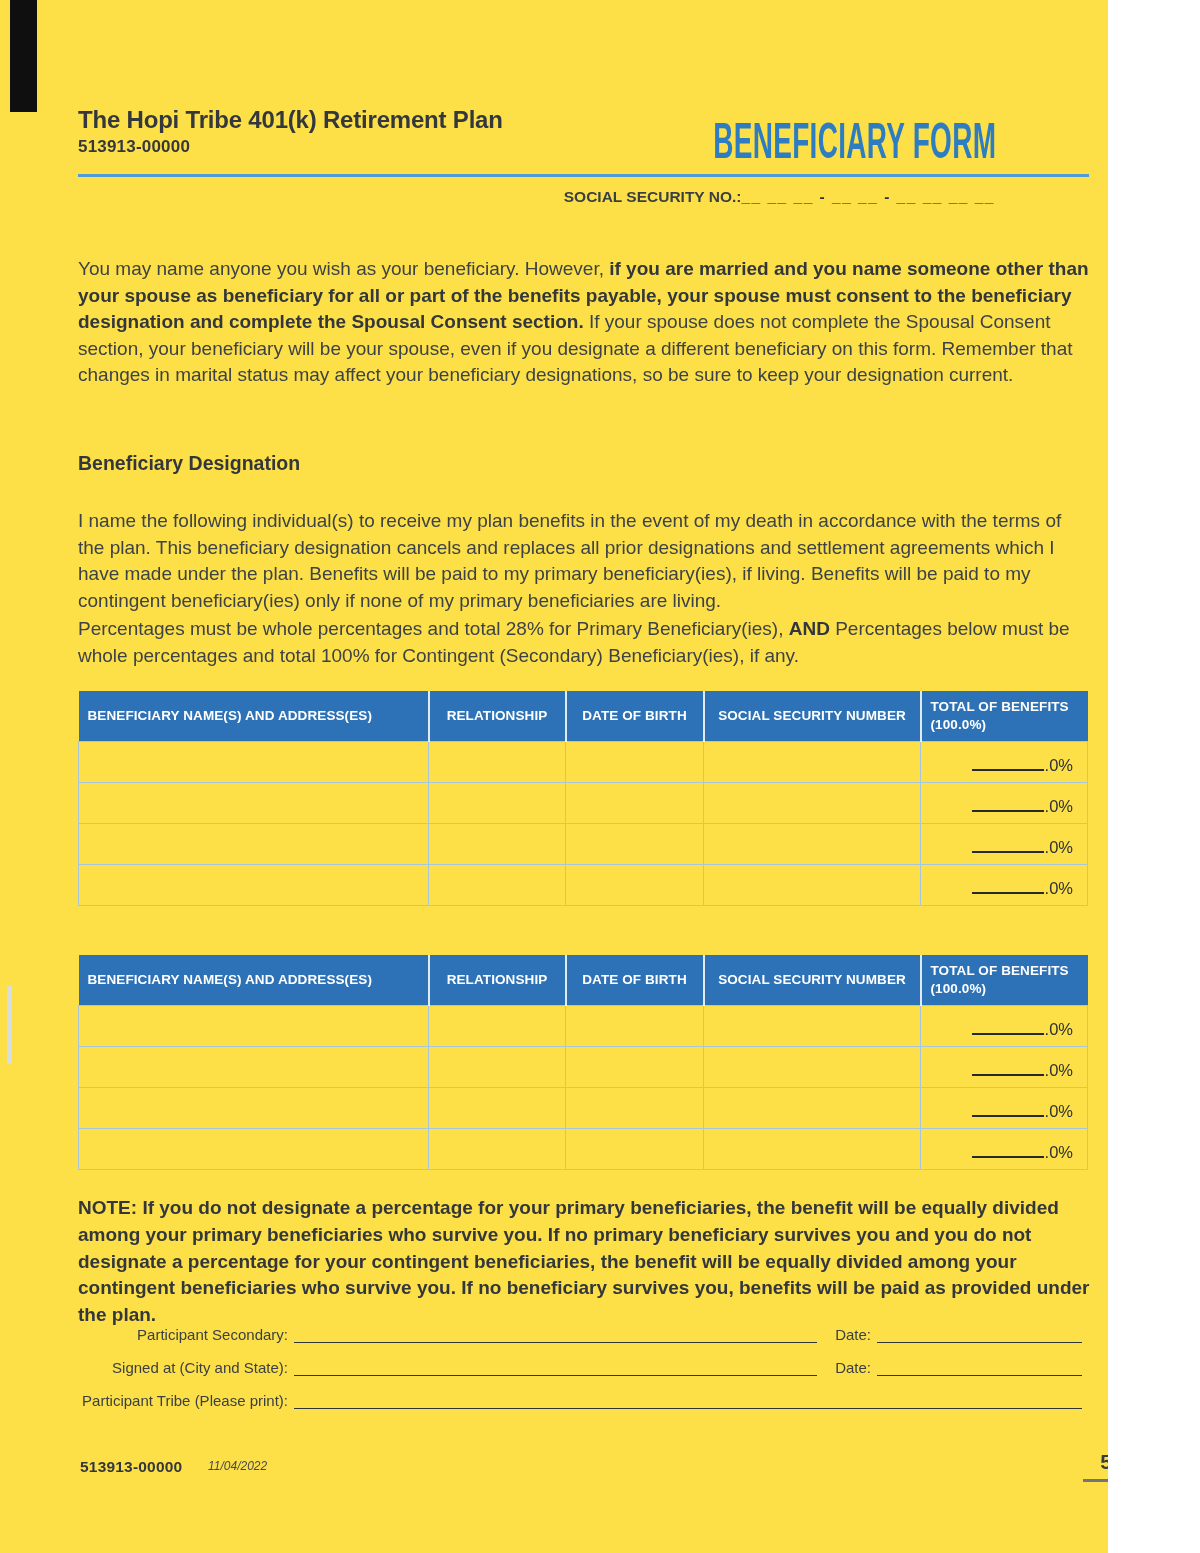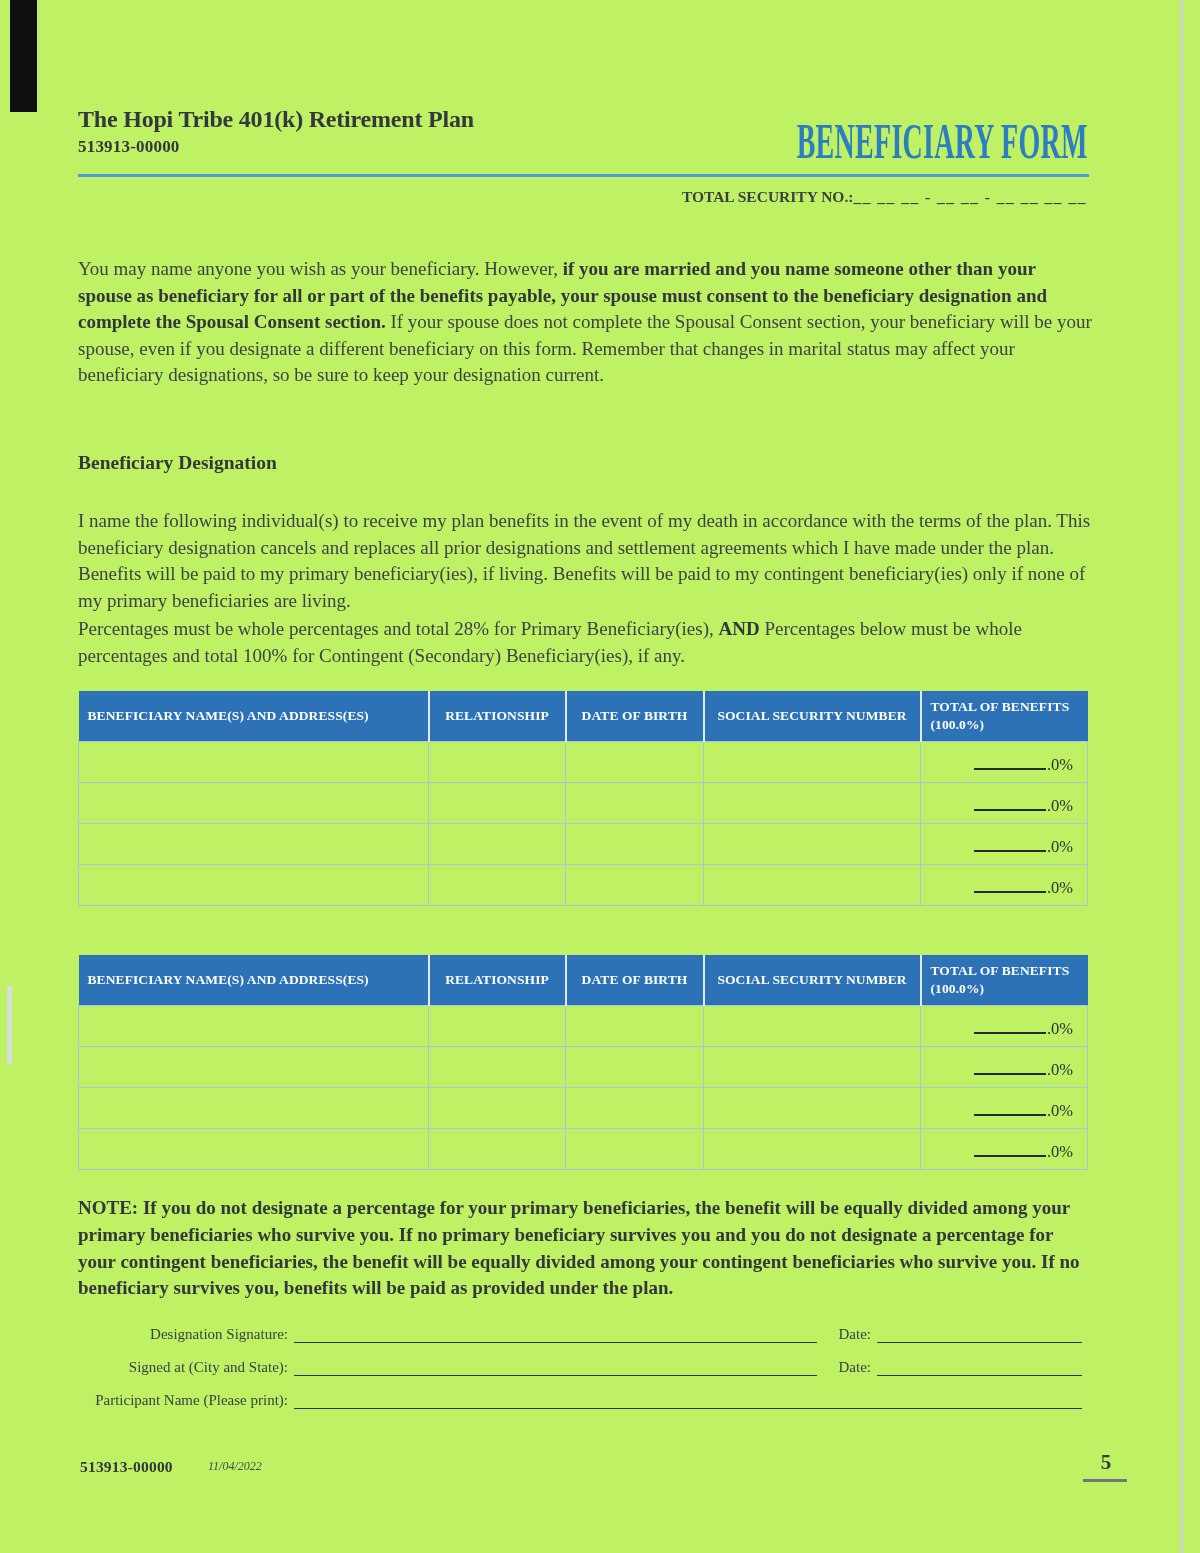--- a/index.html
+++ b/index.html
@@ -1,17 +1,17 @@
 <!DOCTYPE html>
 <html><head>
 <meta charset="utf-8">
 <style>
   html,body{margin:0;padding:0;background:#ffffff;}
-  .page{position:relative;width:1200px;height:1553px;background:#bef264;
-        font-family:Liberation Serif, serif;color:#3c4146;overflow:hidden;}
+  .page{position:relative;width:1108px;height:1553px;background:#fde047;
+        font-family:Liberation Sans, sans-serif;color:#3c4146;overflow:hidden;}
 
   
   .artifact-black{position:absolute;left:10px;top:0;width:27px;height:112px;background:#0f0f0f;}
   .artifact-left{position:absolute;left:7px;top:986px;width:5px;height:78px;background:#d8dde0;}
   .artifact-right{position:absolute;left:1180px;top:0;width:3px;height:1553px;background:#ccd2d6;}
 
   
   .plan-name{position:absolute;left:78px;top:106px;font-size:24px;font-weight:700;color:#34383c;letter-spacing:-0.2px;}
   .plan-number{position:absolute;left:78px;top:137px;font-size:17px;font-weight:700;color:#34383c;letter-spacing:0.2px;}
   .form-title{position:absolute;right:112px;top:112px;font-size:50px;font-weight:700;color:#2f7dc1;
@@ -71,21 +71,21 @@
   <div class="artifact-black"></div>
   <div class="artifact-left"></div>
   <div class="artifact-right"></div>
 
   <div class="plan-name">The Hopi Tribe 401(k) Retirement Plan</div>
   <div class="plan-number">513913-00000</div>
   <div class="form-title">BENEFICIARY FORM</div>
   <div class="header-rule"></div>
 
   <div class="ssn-row">
-    <span>TOTAL SECURITY NO.:</span><span class="ssn-blanks">__ __ __ - __ __ - __ __ __ __</span>
+    <span>SOCIAL SECURITY NO.:</span><span class="ssn-blanks">__ __ __ - __ __ - __ __ __ __</span>
   </div>
 
   <p class="para intro"><span class="run-r">You may name anyone you wish as your beneficiary. However, </span><span class="run-b">if you are married and you name someone other than your spouse as beneficiary for all or part of the benefits payable, your spouse must consent to the beneficiary designation and complete the Spousal Consent section.</span><span class="run-r"> If your spouse does not complete the Spousal Consent section, your beneficiary will be your spouse, even if you designate a different beneficiary on this form. Remember that changes in marital status may affect your beneficiary designations, so be sure to keep your designation current.</span></p>
 
   <div class="section-heading">Beneficiary Designation</div>
   <p class="para designation-para">I name the following individual(s) to receive my plan benefits in the event of my death in accordance with the terms of the plan. This beneficiary designation cancels and replaces all prior designations and settlement agreements which I have made under the plan. Benefits will be paid to my primary beneficiary(ies), if living. Benefits will be paid to my contingent beneficiary(ies) only if none of my primary beneficiaries are living.</p>
   <p class="para percentages-para"><span class="run-r">Percentages must be whole percentages and total 28% for Primary Beneficiary(ies), </span><span class="run-b">AND</span><span class="run-r"> Percentages below must be whole percentages and total 100% for Contingent (Secondary) Beneficiary(ies), if any.</span></p>
 
   <table class="ben-table" id="primary-table">
       <colgroup>
@@ -182,33 +182,33 @@
           <td></td>
           <td class="pct-cell"><span class="pct-line"></span><span class="pct-text">.0%</span></td>
         </tr>
       </tbody>
     </table>
 
   <p class="para note-para">NOTE: If you do not designate a percentage for your primary beneficiaries, the benefit will be equally divided among your primary beneficiaries who survive you. If no primary beneficiary survives you and you do not designate a percentage for your contingent beneficiaries, the benefit will be equally divided among your contingent beneficiaries who survive you. If no beneficiary survives you, benefits will be paid as provided under the plan.</p>
 
   <div class="sig-block">
     <div class="sig-row">
-      <span class="sig-label">Designation Signature:</span>
+      <span class="sig-label">Participant Secondary:</span>
       <span class="sig-line"></span>
       <span class="sig-label date-label">Date:</span>
       <span class="date-line"></span>
     </div>
     <div class="sig-row">
       <span class="sig-label">Signed at (City and State):</span>
       <span class="sig-line"></span>
       <span class="sig-label date-label">Date:</span>
       <span class="date-line"></span>
     </div>
     <div class="sig-row">
-      <span class="sig-label">Participant Name (Please print):</span>
+      <span class="sig-label">Participant Tribe (Please print):</span>
       <span class="sig-line"></span>
     </div>
   </div>
 
   <div class="footer-plan">513913-00000</div>
   <div class="footer-date">11/04/2022</div>
   <div class="footer-page">5</div>
   <div class="footer-page-rule"></div>
 
 </div>

